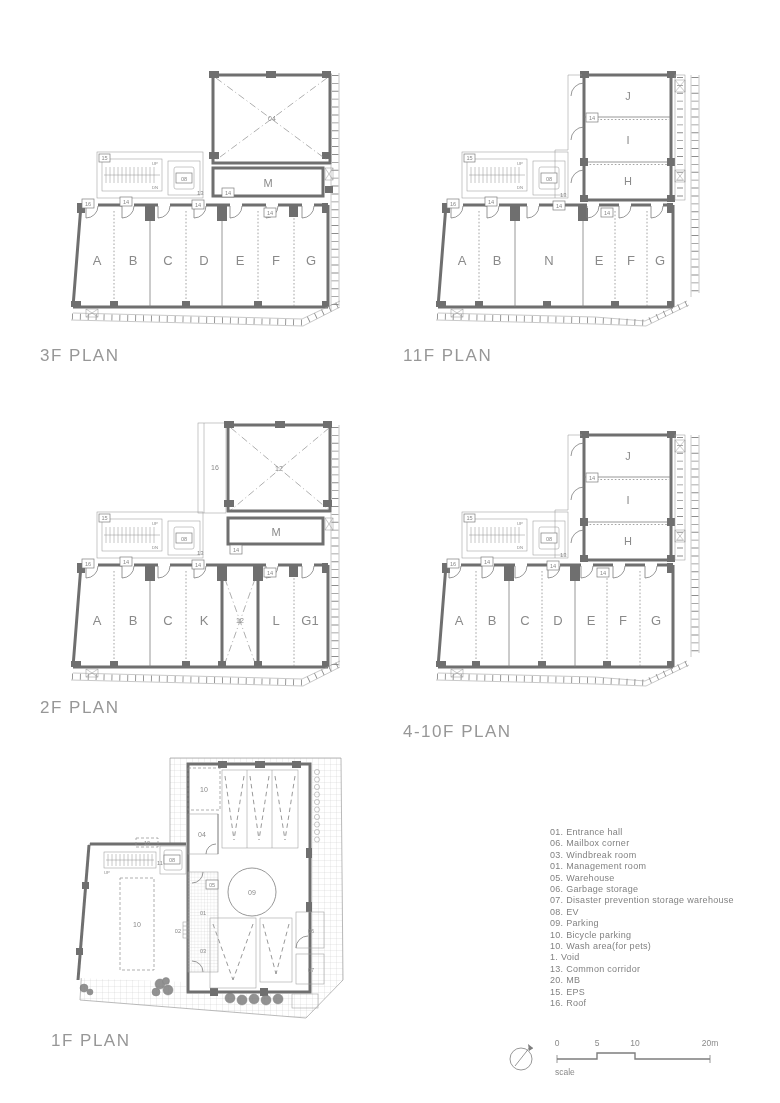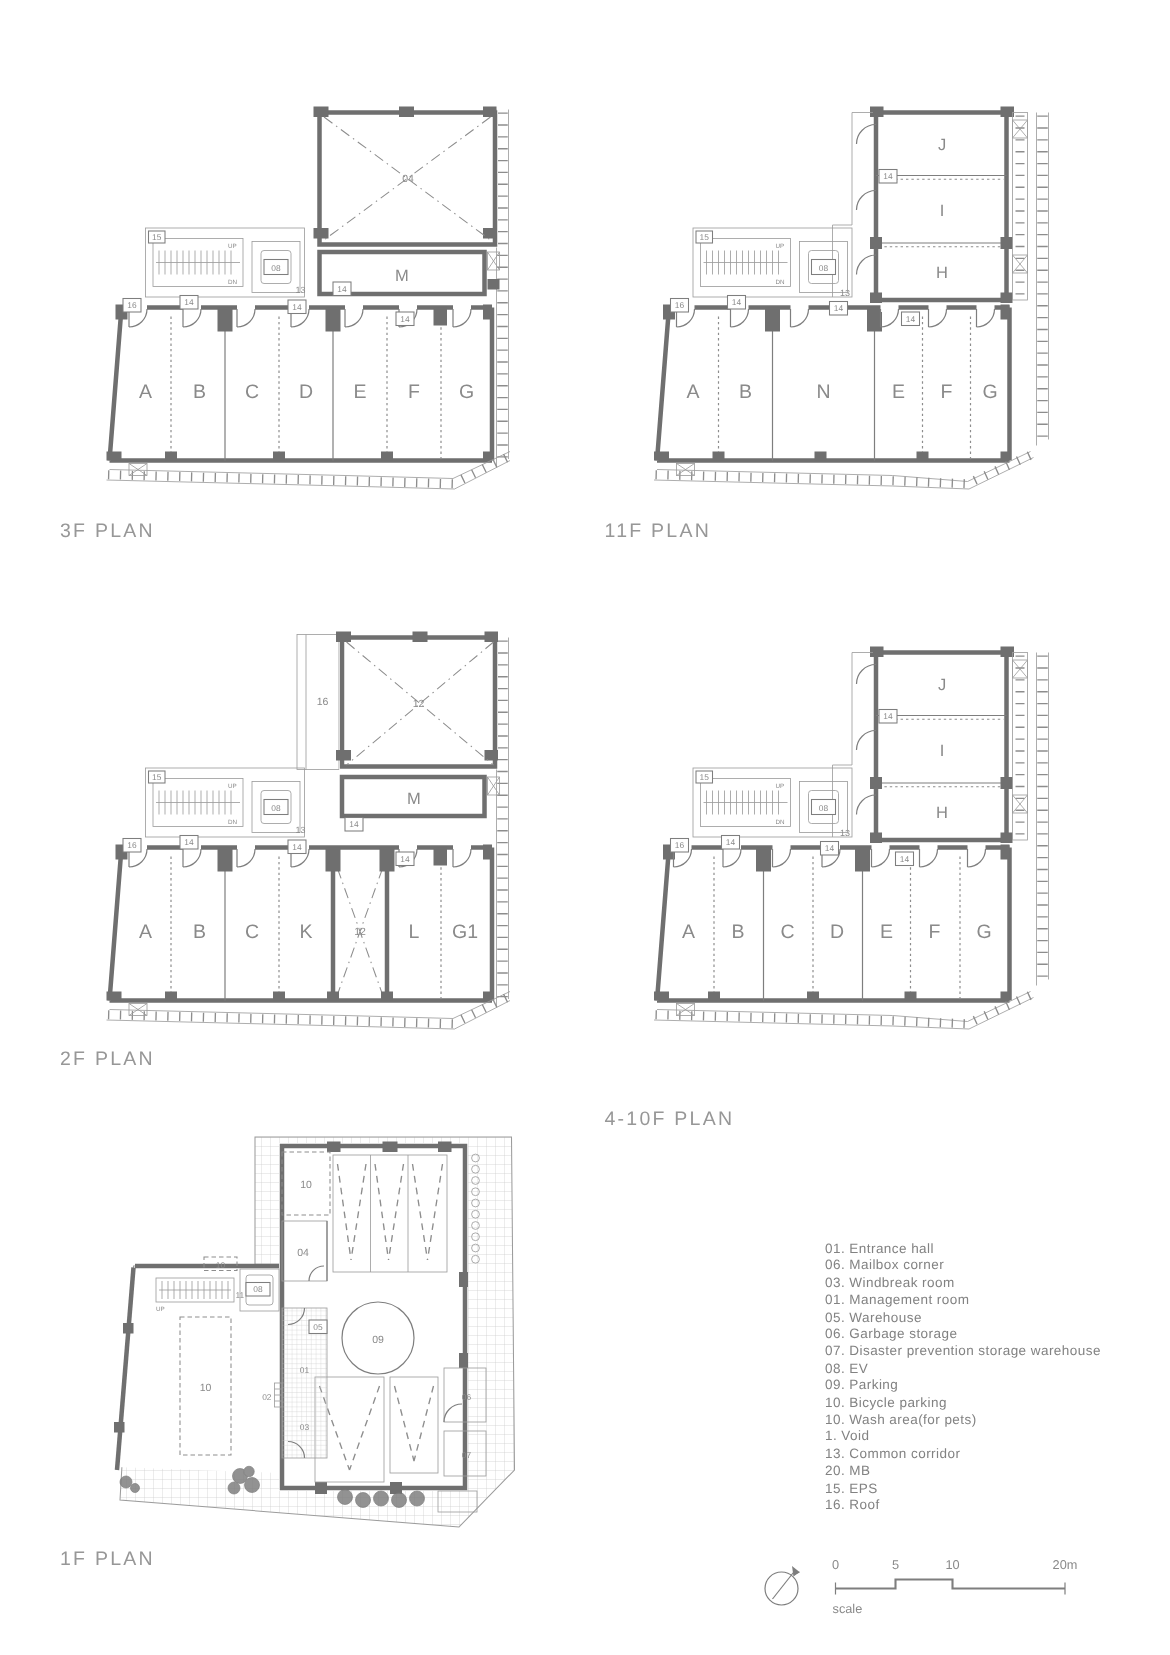--- a/index.html
+++ b/index.html
@@ -1,19 +1,19 @@
 <!DOCTYPE html>
 <html><head>
 <meta charset="utf-8">
 <style>
   html,body{margin:0;padding:0;}
   body{width:780px;height:1103px;background:#ffffff;position:relative;overflow:hidden;
        font-family:"Liberation Sans",sans-serif;}
   .plan{position:absolute;}
-  .plan-title{position:absolute;font-size:13px;letter-spacing:1.5px;color:#979797;}
+  .plan-title{position:absolute;font-size:17px;letter-spacing:1.5px;color:#979797;}
   .legend{position:absolute;left:550px;top:827px;width:228px;}
   .lg-row{font-size:9px;line-height:11.4px;color:#828282;letter-spacing:.3px;white-space:nowrap;}
   
   svg{display:block;}
   .ln{stroke:#7e7e7e;stroke-width:.8;fill:none;}
   .thin{stroke:#9c9c9c;stroke-width:.55;fill:none;}
   .wl{stroke:#6f6f6f;stroke-width:3;fill:none;}
   .fillw{fill:#6f6f6f;stroke:none;}
   .white{fill:#ffffff;stroke:none;}
   .dashx{stroke:#8d8d8d;stroke-width:.7;fill:none;stroke-dasharray:7 3 1 3;}
@@ -439,21 +439,21 @@
     <text class="rm" text-anchor="middle" x="188" y="210">F</text>
     <text class="rm" text-anchor="middle" x="221" y="210">G</text>
   </g>
   <g>
     <path class="thin" d="M3 258L160 262L210 266L252 246M1 265L160 269L211 271L254 250"></path>
     <path class="tick" stroke-width="6" d="M2 261.5L160 265.5L210 267.5L253 248"></path>
     <rect class="thin" x="16" y="254" width="12" height="8" fill="none"></rect>
       <path class="thin" d="M16 254l12 8M28 254l-12 8"></path>
   </g>
 </svg>
-<div class="plan-title" style="left:403px;top:738px">4-10F PLAN</div>
+<div class="plan-title" style="left:403px;top:722px">4-10F PLAN</div>
 
 <svg class="plan" style="left:60px;top:752px" width="285" height="270" viewBox="0 0 285 270">
   <defs>
     <pattern id="sgrid" width="6" height="6" patternUnits="userSpaceOnUse">
       <path d="M6 0H0V6" fill="none" stroke="#cccccc" stroke-width="0.5"></path>
     </pattern>
     <pattern id="fgrid" width="3.2" height="3.2" patternUnits="userSpaceOnUse">
       <path d="M3.2 0H0V3.2" fill="none" stroke="#c6c6c6" stroke-width="0.4"></path>
     </pattern>
   </defs>
@@ -560,21 +560,21 @@
     <circle cx="170" cy="246" r="5"></circle>
       <circle cx="182" cy="248" r="5"></circle>
       <circle cx="194" cy="247" r="5"></circle>
       <circle cx="206" cy="248" r="5"></circle>
       <circle cx="218" cy="247" r="5"></circle>
     <circle cx="24" cy="236" r="4"></circle>
       <circle cx="30" cy="240" r="3"></circle>
   </g>
   <rect class="thin" x="232" y="242" width="26" height="14" fill="none"></rect>
 </svg>
-<div class="plan-title" style="left:40px;top:1031px">1F PLAN</div>
+<div class="plan-title" style="left:51px;top:1031px">1F PLAN</div>
 
 <div class="legend">
   <div class="lg-row">01. Entrance hall</div>
   <div class="lg-row">06. Mailbox corner</div>
   <div class="lg-row">03. Windbreak room</div>
   <div class="lg-row">01. Management room</div>
   <div class="lg-row">05. Warehouse</div>
   <div class="lg-row">06. Garbage storage</div>
   <div class="lg-row">07. Disaster prevention storage warehouse</div>
   <div class="lg-row">08. EV</div>

